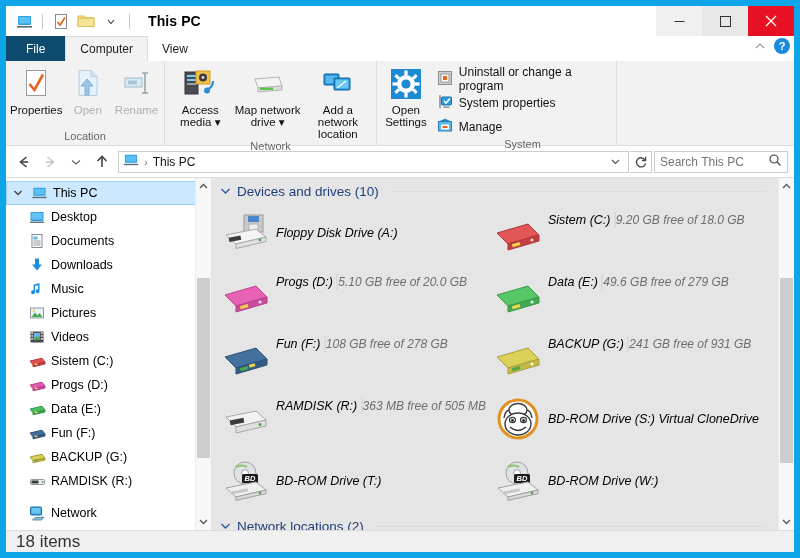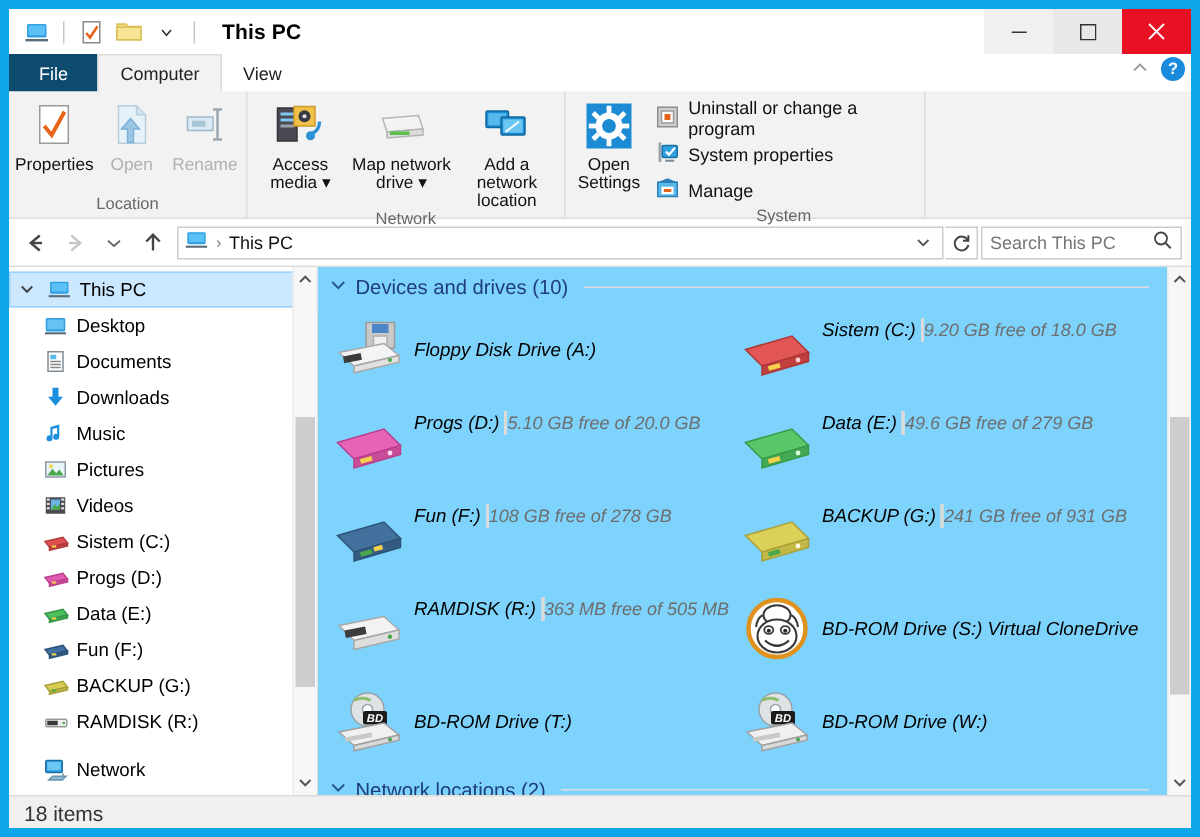--- a/index.html
+++ b/index.html
@@ -134,21 +134,21 @@
 
   
   .vsb { position: absolute; top: 0; right: 0; width: 16px; height: 100%;
          background: #f7f7f7; border-left: 1px solid #ececec; }
   .vsb .arr { height: 17px; display: flex; align-items: center; justify-content: center;
               color: #606060; font-size: 8px; }
   .vsb .arr.bot { position: absolute; bottom: 0; left: 0; right: 0; }
   .vsb .thumb { position: absolute; left: 1px; right: 1px; background: #cdcdcd; }
 
   
-  .main { flex: 1; position: relative; background: #7dd3fc; overflow: hidden; }
+  .main { flex: 1; position: relative; background: #e5e5e5; overflow: hidden; }
   .scroll-area { position: absolute; inset: 0 16px 0 0; overflow: hidden; }
   .grouphdr { display: flex; align-items: center; gap: 6px; padding: 6px 0 2px 8px; }
   .grouphdr .gtw { color: #2b5797; font-size: 10px; }
   .grouphdr .gname { color: #1f3e77; font-size: 13.5px; }
   .grouphdr .gline { flex: 1; height: 1px; background: #dcdcdc; margin-right: 12px; margin-left: 4px; }
 
   .tilegrid { display: flex; flex-wrap: wrap; padding: 4px 0 0 10px; }
   .tile { width: 272px; height: 62px; display: flex; align-items: flex-start; padding-top: 6px; font-style: italic; }
   .tile .ticon { width: 48px; height: 48px; flex: 0 0 48px; display: flex; align-items: center;
                  justify-content: center; }
@@ -157,21 +157,21 @@
   .tile .bar { width: 190px; height: 14px; background: #e6e6e6; border: 1px solid #dadada;
                margin-top: 3px; }
   .tile .bar .fill { height: 100%; background: #26a0da; }
   .tile .tfree { font-size: 12px; color: #6d6d6d; margin-top: 3px; }
   .tile.noBar { align-items: center; height: 56px; padding-top: 0; }
   .tile.noBar .tinfo { padding-top: 0; }
 
   
   .statusbar { flex: 0 0 22px; height: 22px; background: #f0f0f0; border-top: 1px solid #dcdcdc;
                display: flex; align-items: center; padding-left: 10px; }
-  .statusbar .st { font-size: 14px; color: #333; }
+  .statusbar .st { font-size: 17px; color: #333; }
 
   svg { shape-rendering: geometricPrecision; }
 </style>
 </head>
 <body>
 
 <div class="window">
 
   <div class="titlebar">
     <div class="qat">

